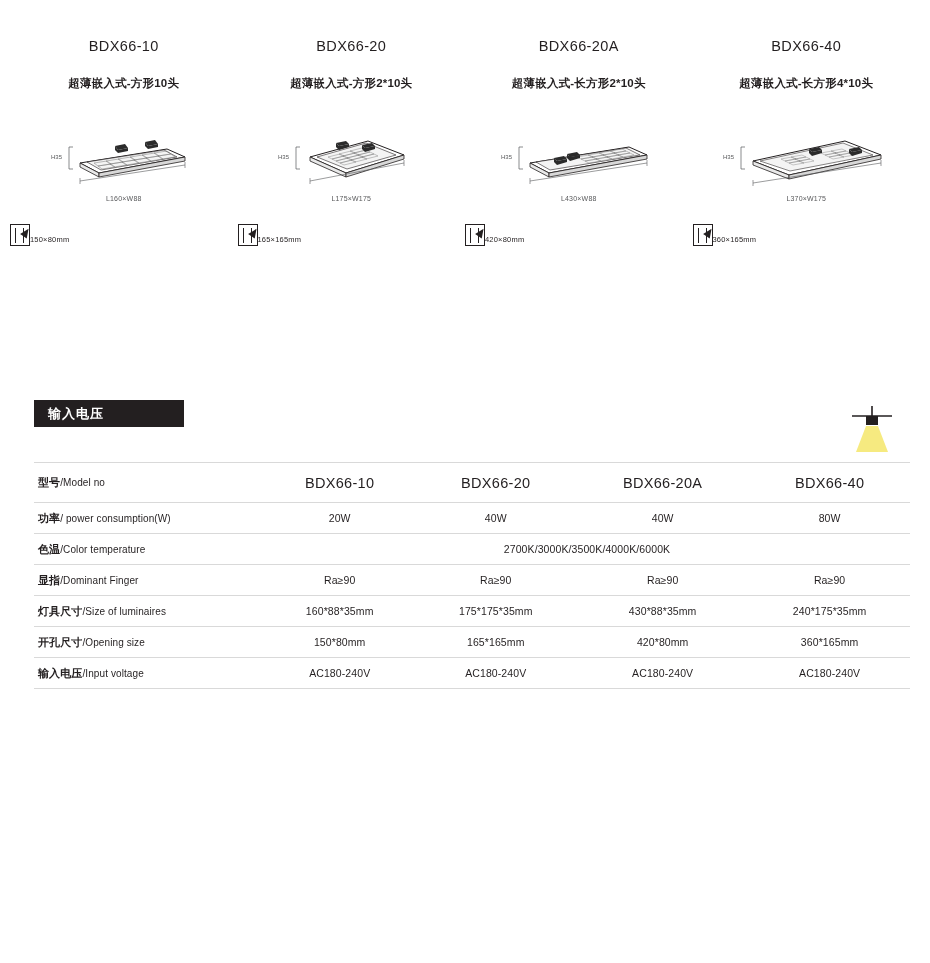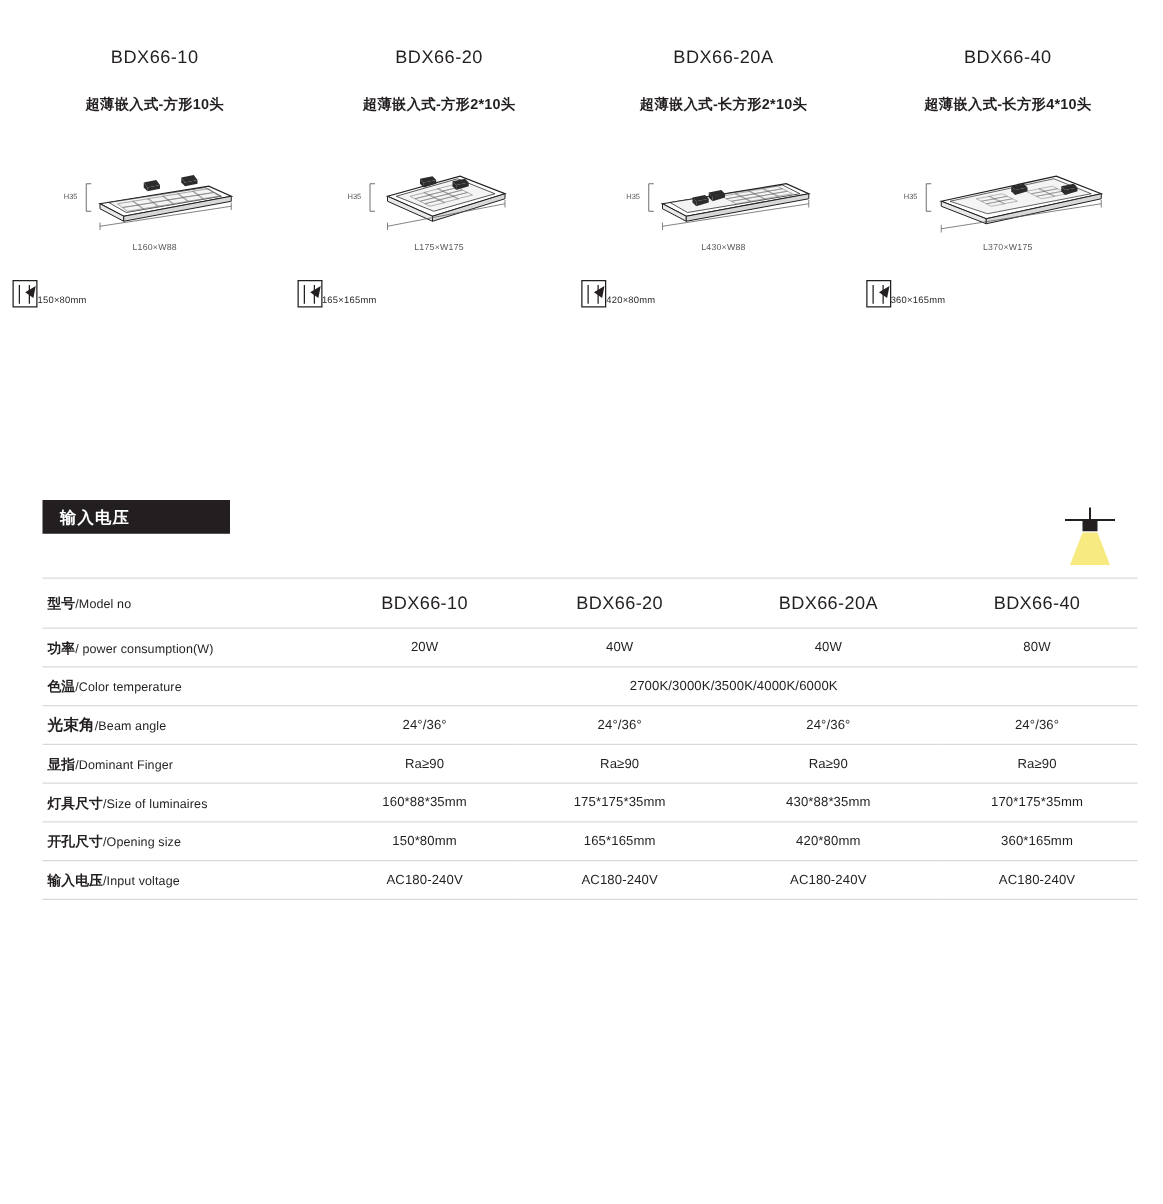--- a/index.html
+++ b/index.html
@@ -374,48 +374,39 @@
         <td>80W</td>
       </tr>
 
       <tr>
         <td class="lbl">
           <span class="cn">色温</span><span class="en">/Color temperature</span>
         </td>
         <td class="span" colspan="4">2700K/3000K/3500K/4000K/6000K</td>
       </tr>
 
-      <tr class="beam">
-        <td class="lbl">
-          <span class="cn">光束角</span><span class="en">/Beam angle</span>
-        </td>
-        <td>24°/36°</td>
-        <td>24°/36°</td>
-        <td>24°/36°</td>
-        <td>24°/36°</td>
-      </tr>
 
       <tr>
         <td class="lbl">
           <span class="cn">显指</span><span class="en">/Dominant Finger</span>
         </td>
         <td>Ra≥90</td>
         <td>Ra≥90</td>
         <td>Ra≥90</td>
         <td>Ra≥90</td>
       </tr>
 
       <tr>
         <td class="lbl">
           <span class="cn">灯具尺寸</span><span class="en">/Size of luminaires</span>
         </td>
         <td>160*88*35mm</td>
         <td>175*175*35mm</td>
         <td>430*88*35mm</td>
-        <td>170*175*35mm</td>
+        <td>240*175*35mm</td>
       </tr>
 
       <tr>
         <td class="lbl">
           <span class="cn">开孔尺寸</span><span class="en">/Opening size</span>
         </td>
         <td>150*80mm</td>
         <td>165*165mm</td>
         <td>420*80mm</td>
         <td>360*165mm</td>

